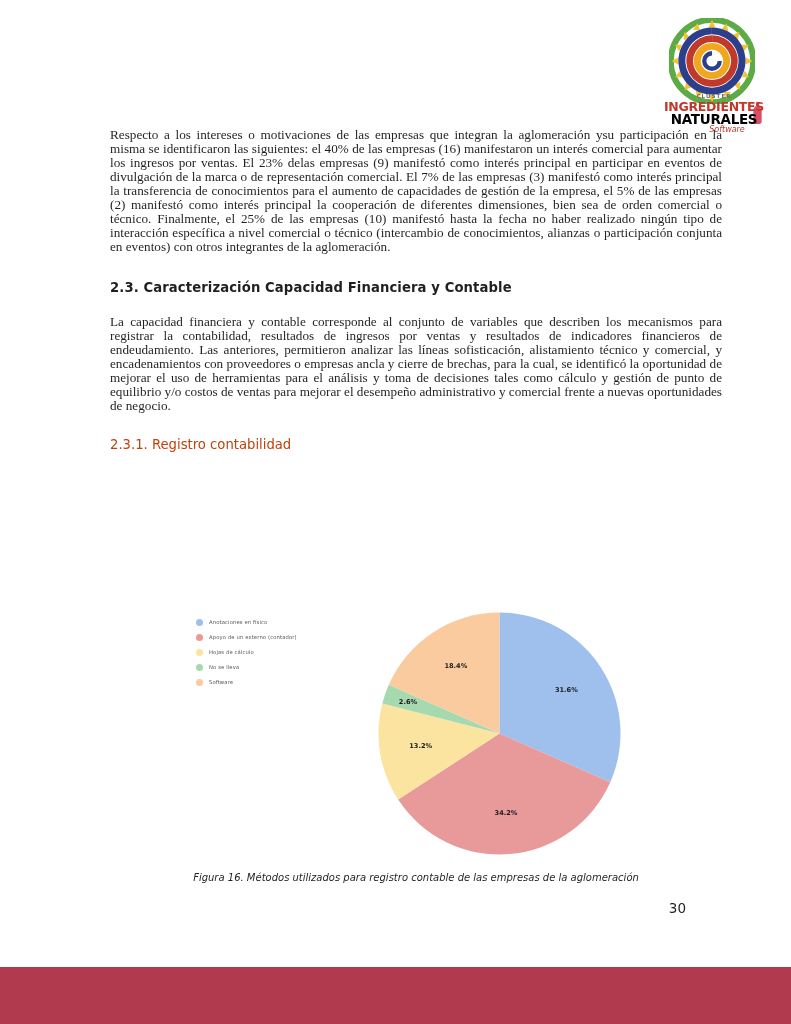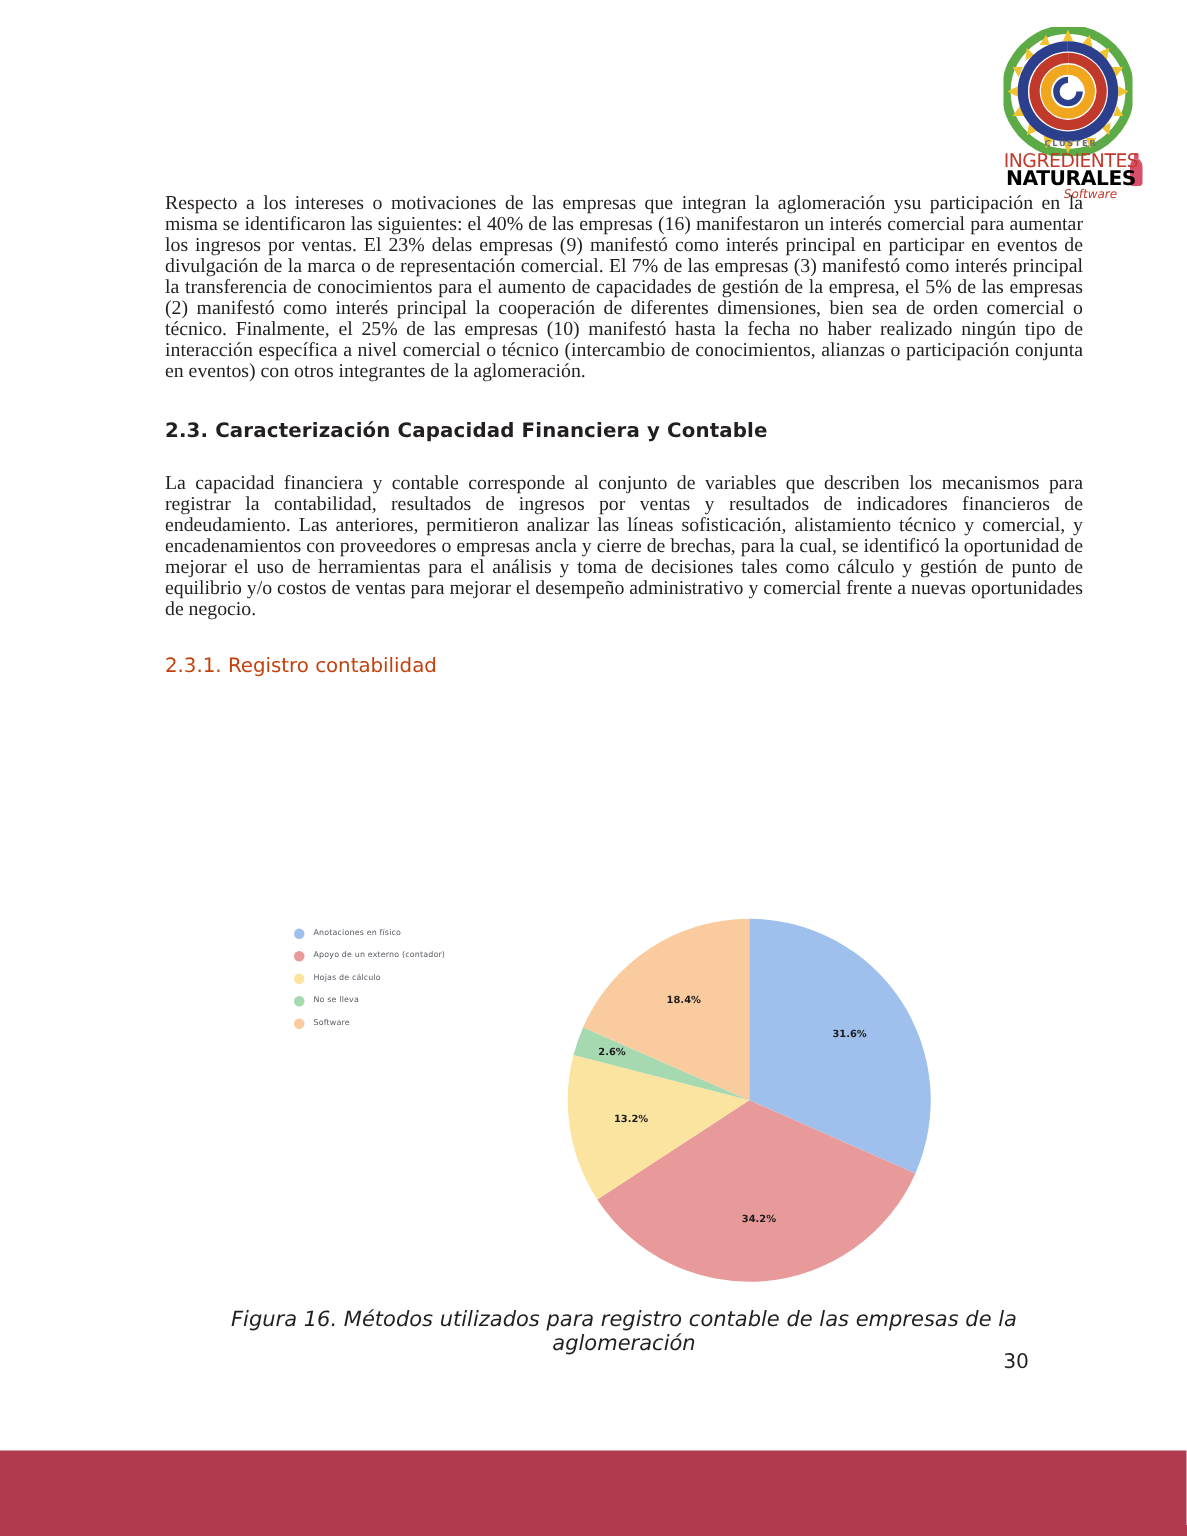--- a/index.html
+++ b/index.html
@@ -49,21 +49,21 @@
     font-size: 5.5px;
     letter-spacing: 1.1px;
     color: #6d6e71;
     font-weight: bold;
     display: block;
     margin-bottom: 1px;
   }
   .logo-ing {
     display: block;
     font-size: 12.5px;
-    font-weight: normal;
+    font-weight: bold;
     letter-spacing: -0.3px;
     color: #c0392b;
     line-height: 1.02;
   }
   .logo-nat {
     display: block;
     font-size: 13.5px;
     font-weight: bold;
     letter-spacing: -0.3px;
     color: #000000;
@@ -170,21 +170,21 @@
     text-anchor: middle;
     dominant-baseline: middle;
   }
 
   .caption {
     position: absolute;
     left: 0;
     top: 276px;
     width: 612px;
     text-align: center;
-    font-size: 14px;
+    font-size: 10px;
     font-style: italic;
     color: #231f20;
     font-family: "DejaVu Sans", sans-serif;
   }
 
   
   .page-number {
     position: absolute;
     right: 105px;
     top: 900px;

